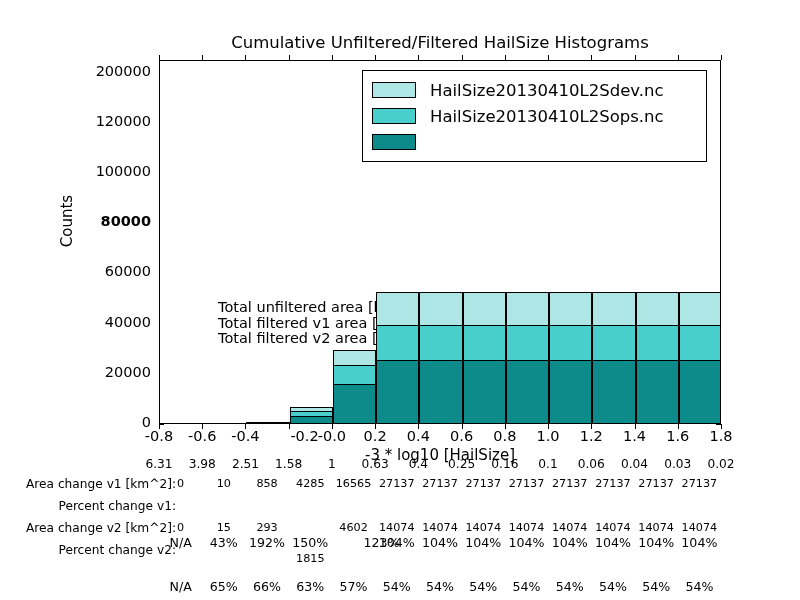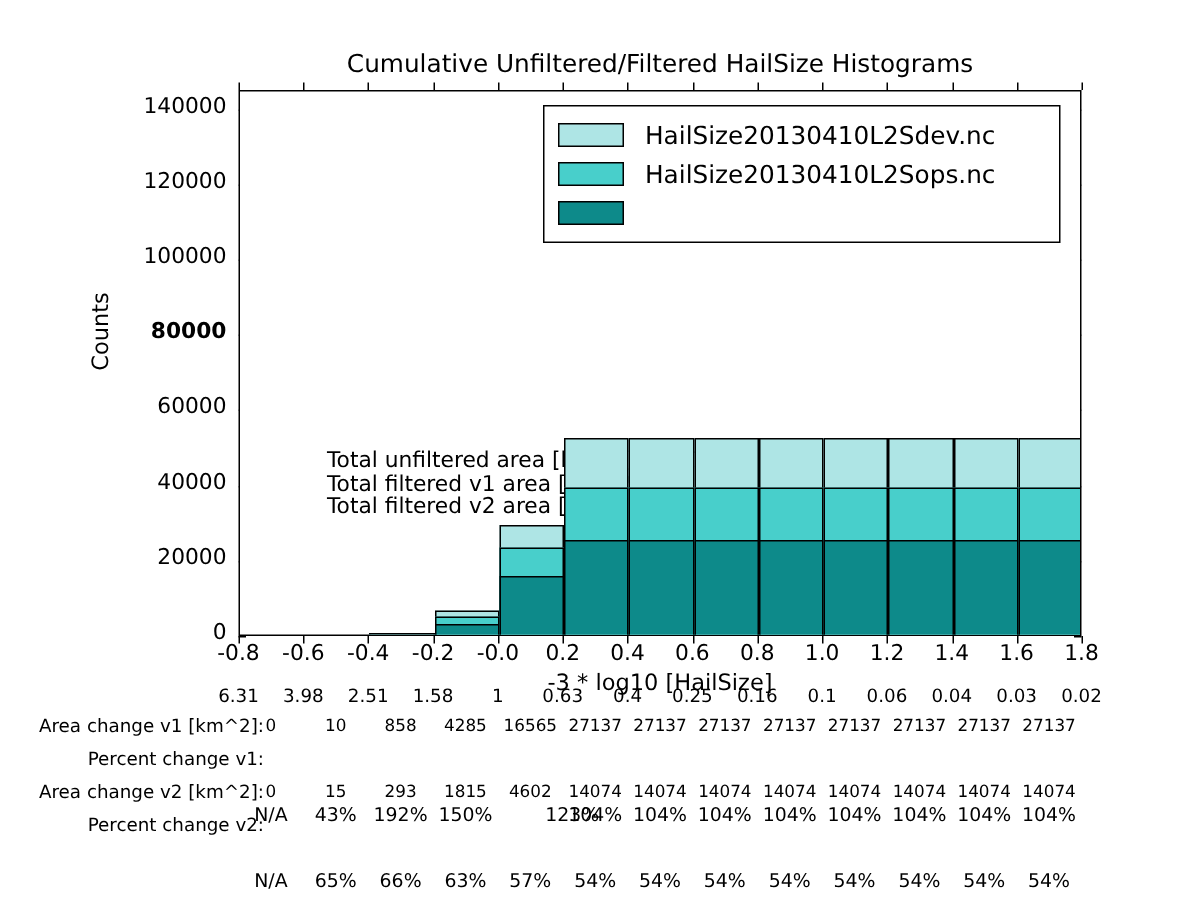--- a/index.html
+++ b/index.html
@@ -113,35 +113,35 @@
       <div class="ytickmark inner" style="top: 273.379px;"></div>
       <div class="ylabel-txt" style="top: 213.172px; font-weight: bold;">80000</div>
       <div class="ytickmark" style="top: 223.172px;"></div>
       <div class="ytickmark inner" style="top: 223.172px;"></div>
       <div class="ylabel-txt" style="top: 162.966px;">100000</div>
       <div class="ytickmark" style="top: 172.966px;"></div>
       <div class="ytickmark inner" style="top: 172.966px;"></div>
       <div class="ylabel-txt" style="top: 112.759px;">120000</div>
       <div class="ytickmark" style="top: 122.759px;"></div>
       <div class="ytickmark inner" style="top: 122.759px;"></div>
-      <div class="ylabel-txt" style="top: 62.5517px;">140000</div>
+      <div class="ylabel-txt" style="top: 62.5517px;">200000</div>
       <div class="ytickmark" style="top: 72.5517px;"></div>
       <div class="ytickmark inner" style="top: 72.5517px;"></div>
     </div>
   <div id="xtick-layer">
       <div class="xlabel-txt" style="left: 129px;">-0.8</div>
       <div class="xtickmark" style="left: 159px;"></div>
       <div class="xtickmark inner" style="left: 159px;"></div>
       <div class="xlabel-txt" style="left: 172.231px;">-0.6</div>
       <div class="xtickmark" style="left: 202.231px;"></div>
       <div class="xtickmark inner" style="left: 202.231px;"></div>
       <div class="xlabel-txt" style="left: 215.462px;">-0.4</div>
       <div class="xtickmark" style="left: 245.462px;"></div>
       <div class="xtickmark inner" style="left: 245.462px;"></div>
-      <div class="xlabel-txt" style="left: 258.692px;">-0.2</div>
+      <div class="xlabel-txt" style="left: 258.692px; text-align: right;">-0.2</div>
       <div class="xtickmark" style="left: 288.692px;"></div>
       <div class="xtickmark inner" style="left: 288.692px;"></div>
       <div class="xlabel-txt" style="left: 301.923px;">-0.0</div>
       <div class="xtickmark" style="left: 331.923px;"></div>
       <div class="xtickmark inner" style="left: 331.923px;"></div>
       <div class="xlabel-txt" style="left: 345.154px;">0.2</div>
       <div class="xtickmark" style="left: 375.154px;"></div>
       <div class="xtickmark inner" style="left: 375.154px;"></div>
       <div class="xlabel-txt" style="left: 388.385px;">0.4</div>
       <div class="xtickmark" style="left: 418.385px;"></div>
@@ -274,21 +274,21 @@
         <div class="cell med" style="left: 540.692px;">104%</div>
         <div class="cell med" style="left: 583.923px;">104%</div>
         <div class="cell med" style="left: 627.154px;">104%</div>
         <div class="cell med" style="left: 670.385px;">104%</div>
       </div>
       <div class="trow" style="top: 66px;">
         <div class="rlabel">Area change v2 [km^2]:</div>
         <div class="cell small" style="left: 151.615px;">0</div>
         <div class="cell small" style="left: 194.846px;">15</div>
         <div class="cell small" style="left: 238.077px;">293</div>
-        <div class="cell small" style="left: 281.308px;">1815</div>
+        <div class="cell small" style="left: 281.308px; margin-top: 31px;">1815</div>
         <div class="cell small" style="left: 324.538px;">4602</div>
         <div class="cell small" style="left: 367.769px;">14074</div>
         <div class="cell small" style="left: 411px;">14074</div>
         <div class="cell small" style="left: 454.231px;">14074</div>
         <div class="cell small" style="left: 497.462px;">14074</div>
         <div class="cell small" style="left: 540.692px;">14074</div>
         <div class="cell small" style="left: 583.923px;">14074</div>
         <div class="cell small" style="left: 627.154px;">14074</div>
         <div class="cell small" style="left: 670.385px;">14074</div>
       </div>

